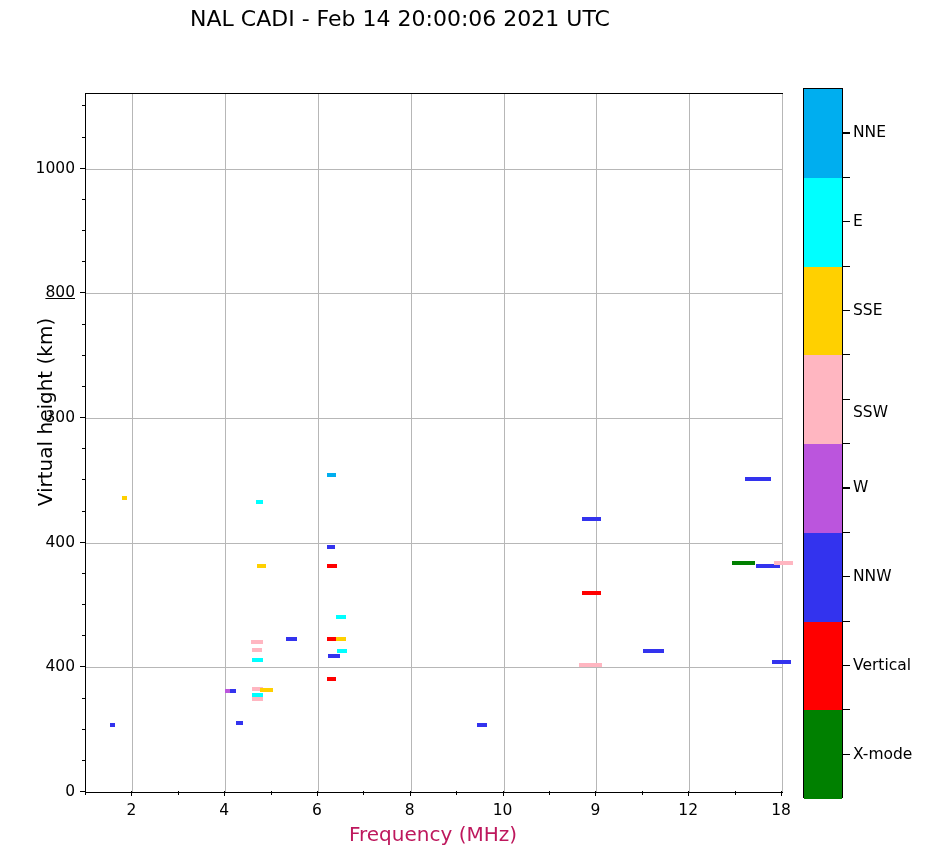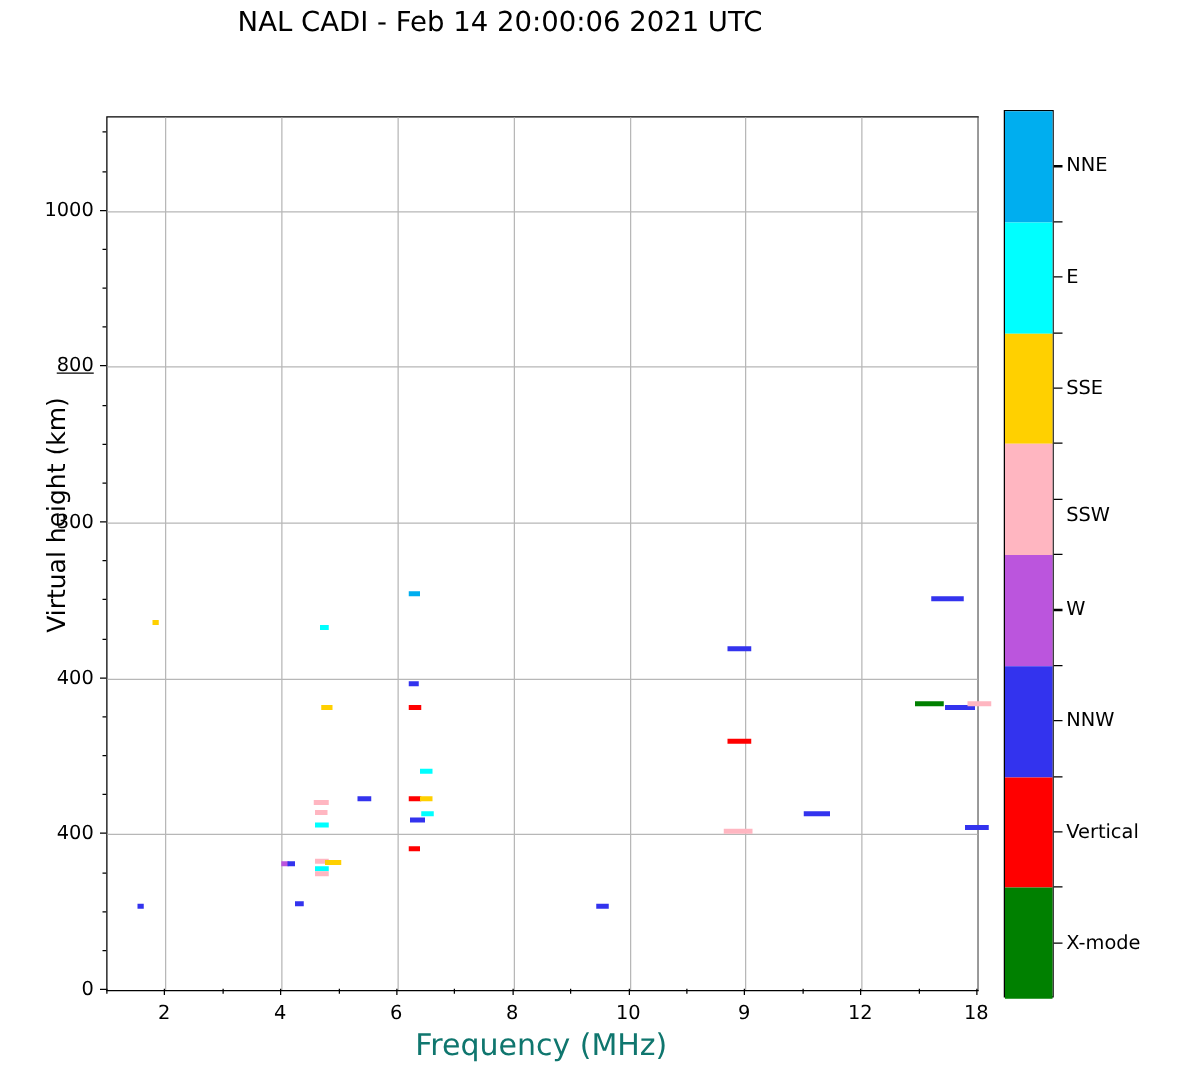--- a/index.html
+++ b/index.html
@@ -33,21 +33,21 @@
     position:absolute;top:802px;font-size:15.5px;color:#000;
     transform:translateX(-50%);white-space:nowrap;
   }
   .ylabel-tick{
     position:absolute;left:0;font-size:15.5px;color:#000;
     transform:translateY(-50%);white-space:nowrap;text-align:right;width:60px;
   }
 
   #x-axis-title{
     position:absolute;left:85px;top:822px;width:696px;text-align:center;
-    font-size:24px;color:#0f766e;
+    font-size:20px;color:#be185d;
   }
   #y-axis-title{
     position:absolute;left:-95px;top:400px;width:280px;text-align:center;
     font-size:20px;color:#000;transform:rotate(-90deg);transform-origin:center center;
   }
 
   
   #colorbar{
     position:absolute;left:803px;top:88px;width:40px;height:710px;
     border:1.3px solid #000;box-sizing:border-box;

